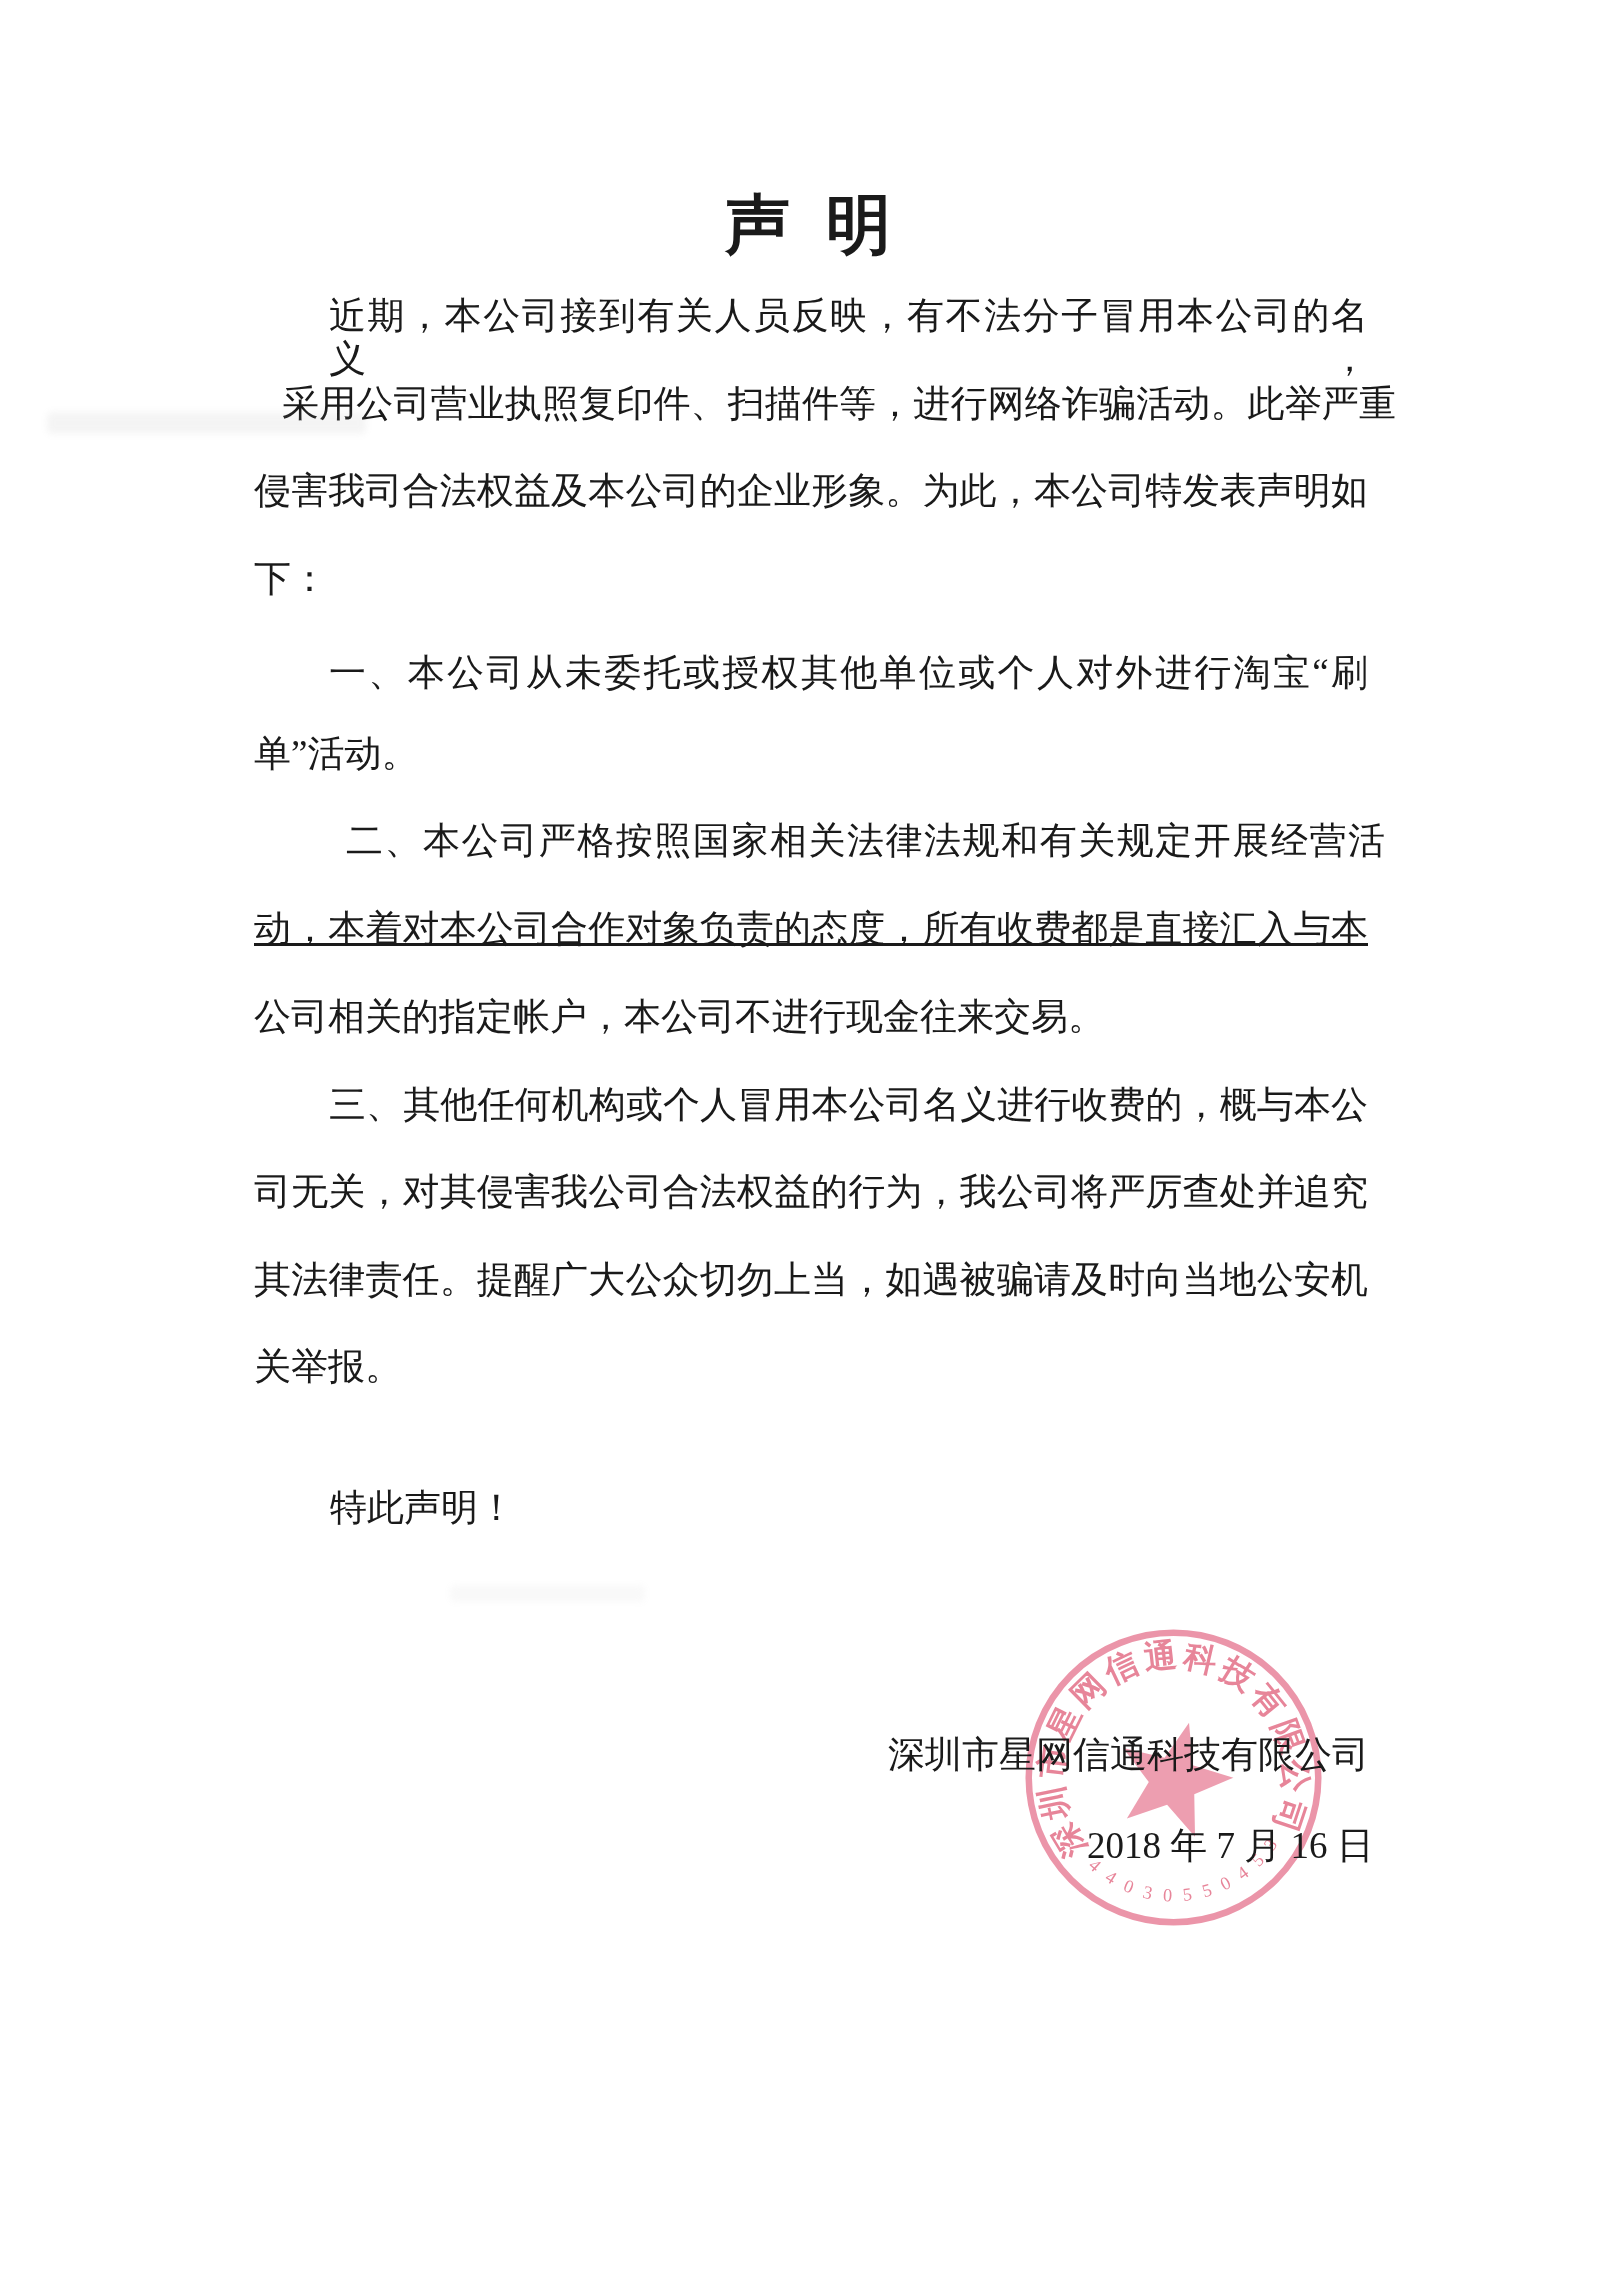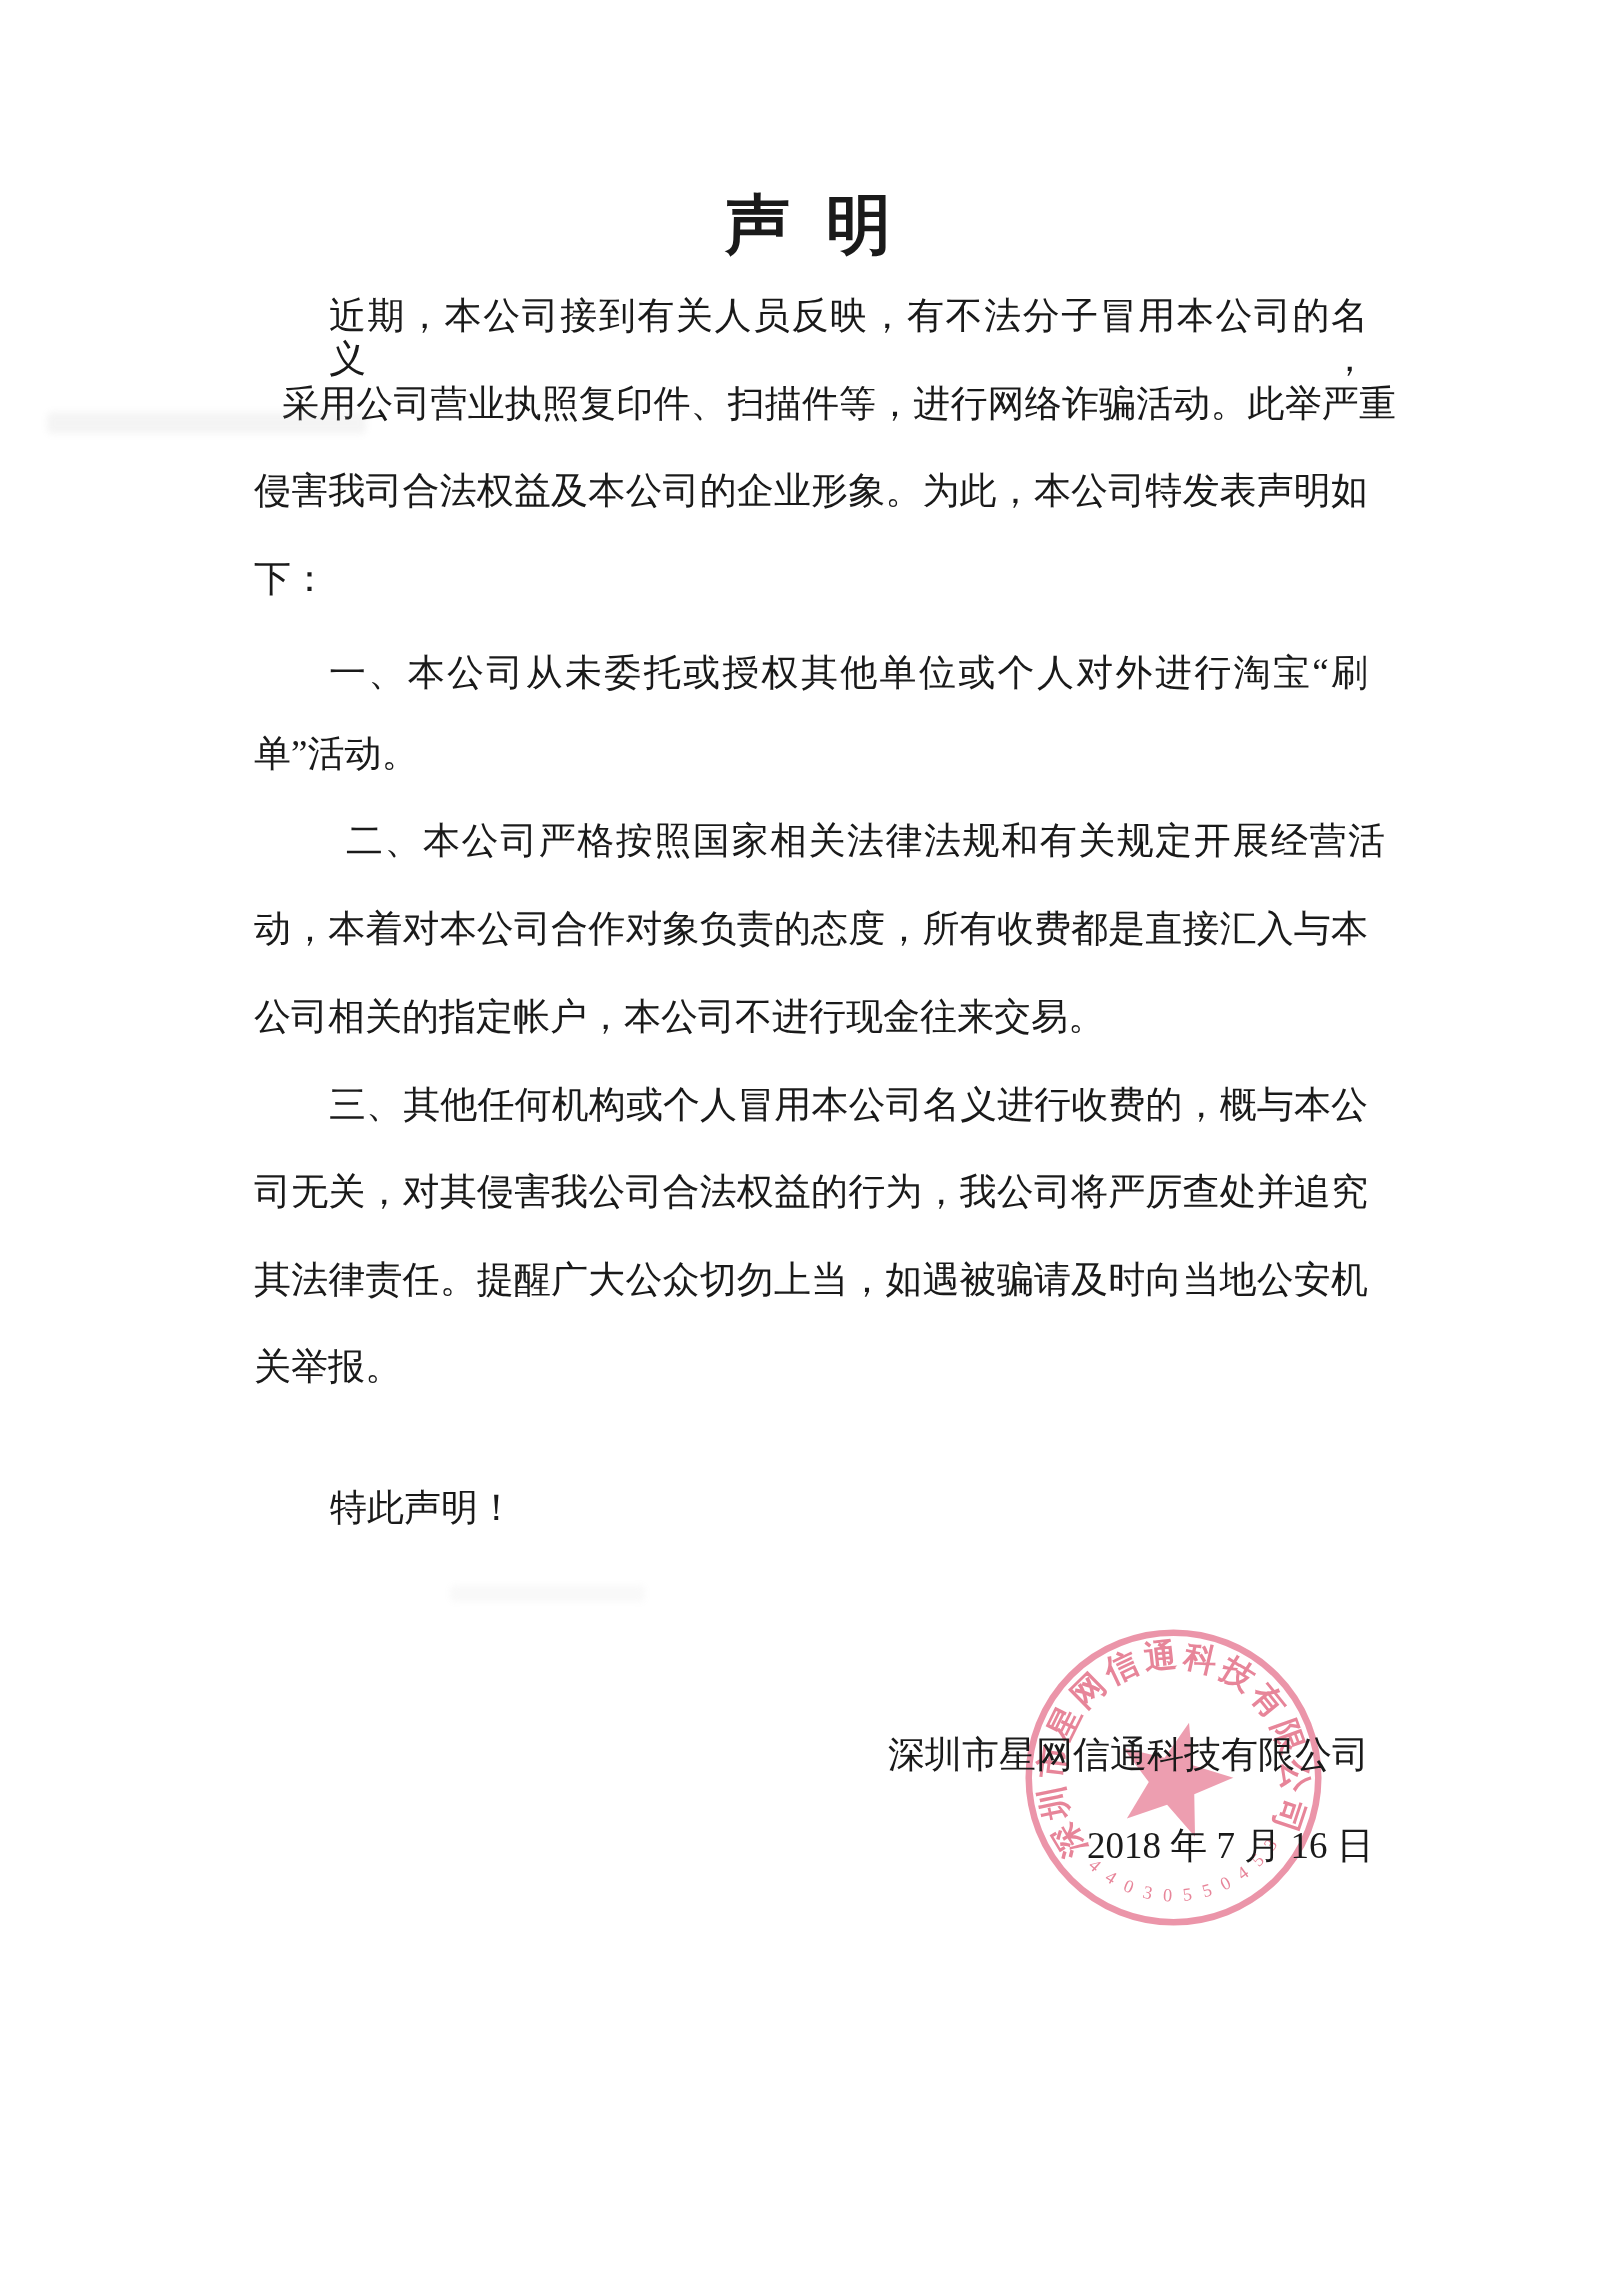--- a/index.html
+++ b/index.html
@@ -89,21 +89,21 @@
   </div>
 
   <div id="lines-container">
       <div class="body-line justified" style="top: 295px; left: 329px; width: 1039px;">近期，本公司接到有关人员反映，有不法分子冒用本公司的名义，</div>
       <div class="body-line justified" style="top: 383px; left: 254px; width: 1114px; margin-left: 28px;">采用公司营业执照复印件、扫描件等，进行网络诈骗活动。此举严重</div>
       <div class="body-line justified" style="top: 470px; left: 254px; width: 1114px;">侵害我司合法权益及本公司的企业形象。为此，本公司特发表声明如</div>
       <div class="body-line" style="top: 558px; left: 254px;">下：</div>
       <div class="body-line justified" style="top: 645px; left: 329px; width: 1039px; margin-top: 7px;">一、本公司从未委托或授权其他单位或个人对外进行淘宝“刷</div>
       <div class="body-line" style="top: 733px; left: 254px;">单”活动。</div>
       <div class="body-line justified" style="top: 820px; left: 346px; width: 1039px;">二、本公司严格按照国家相关法律法规和有关规定开展经营活</div>
-      <div class="body-line justified" style="top: 908px; left: 254px; width: 1114px;">动，本着对本公司合作对象负责的态度，所有收费都是直接汇入与本</div>
+      <div class="body-line justified" style="top: 908px; left: 254px; width: 1114px; text-decoration: underline;">动，本着对本公司合作对象负责的态度，所有收费都是直接汇入与本</div>
       <div class="body-line" style="top: 996px; left: 254px;">公司相关的指定帐户，本公司不进行现金往来交易。</div>
       <div class="body-line justified" style="top: 1084px; left: 329px; width: 1039px;">三、其他任何机构或个人冒用本公司名义进行收费的，概与本公</div>
       <div class="body-line justified" style="top: 1171px; left: 254px; width: 1114px;">司无关，对其侵害我公司合法权益的行为，我公司将严厉查处并追究</div>
       <div class="body-line justified" style="top: 1259px; left: 254px; width: 1114px;">其法律责任。提醒广大公众切勿上当，如遇被骗请及时向当地公安机</div>
       <div class="body-line" style="top: 1346px; left: 254px;">关举报。</div>
     </div>
 
   <div class="closing-line">特此声明！</div>
 
   <svg class="seal" viewBox="0 0 480 480">

